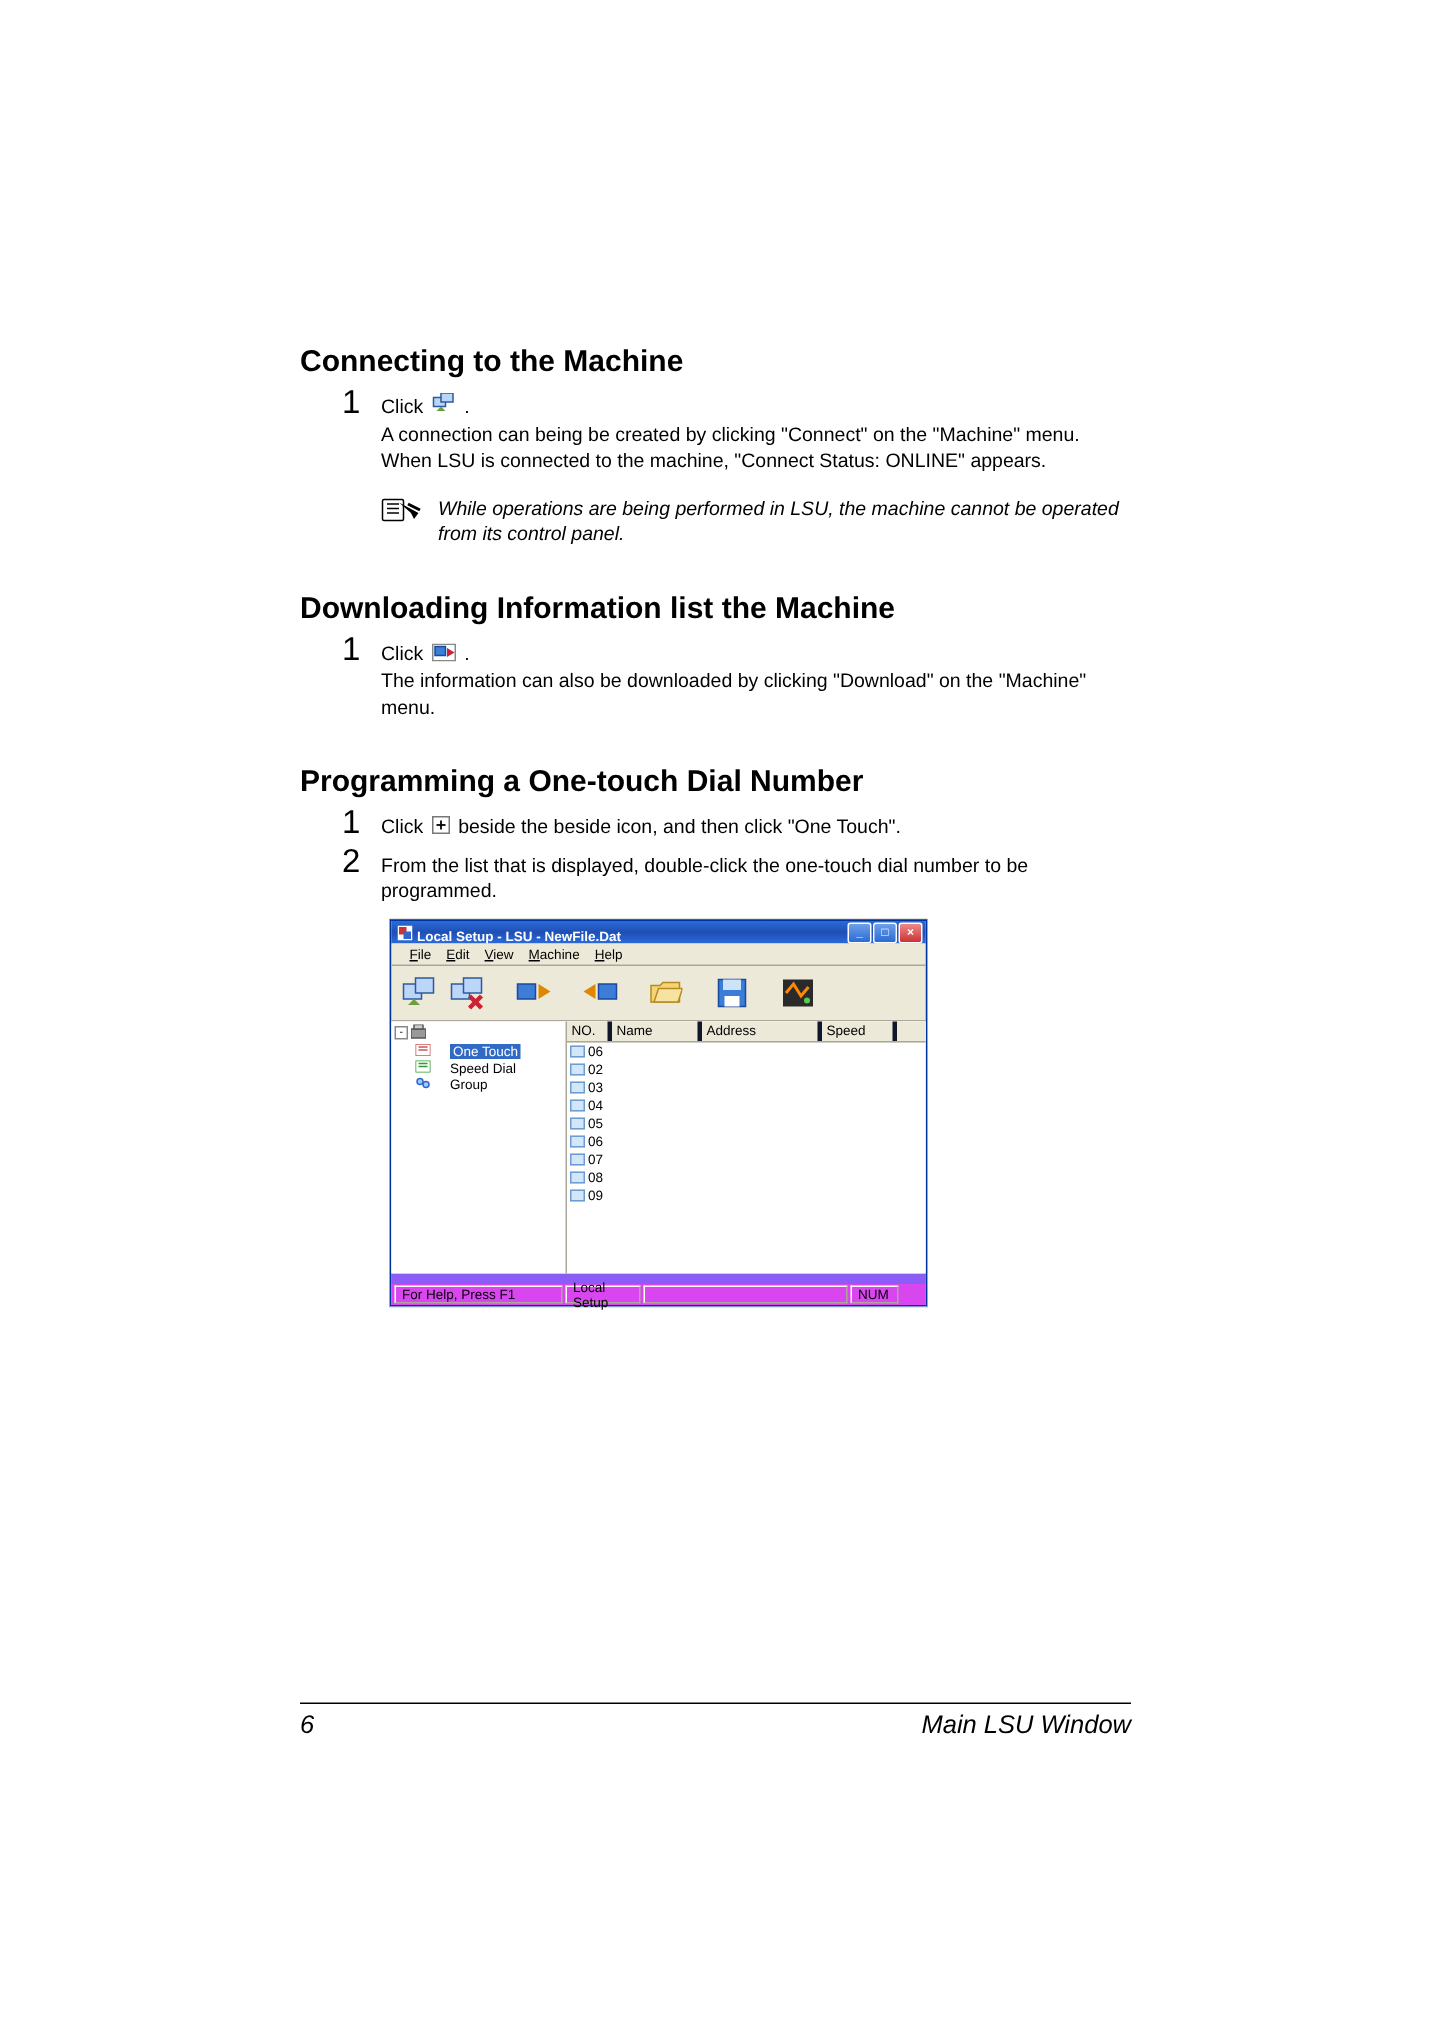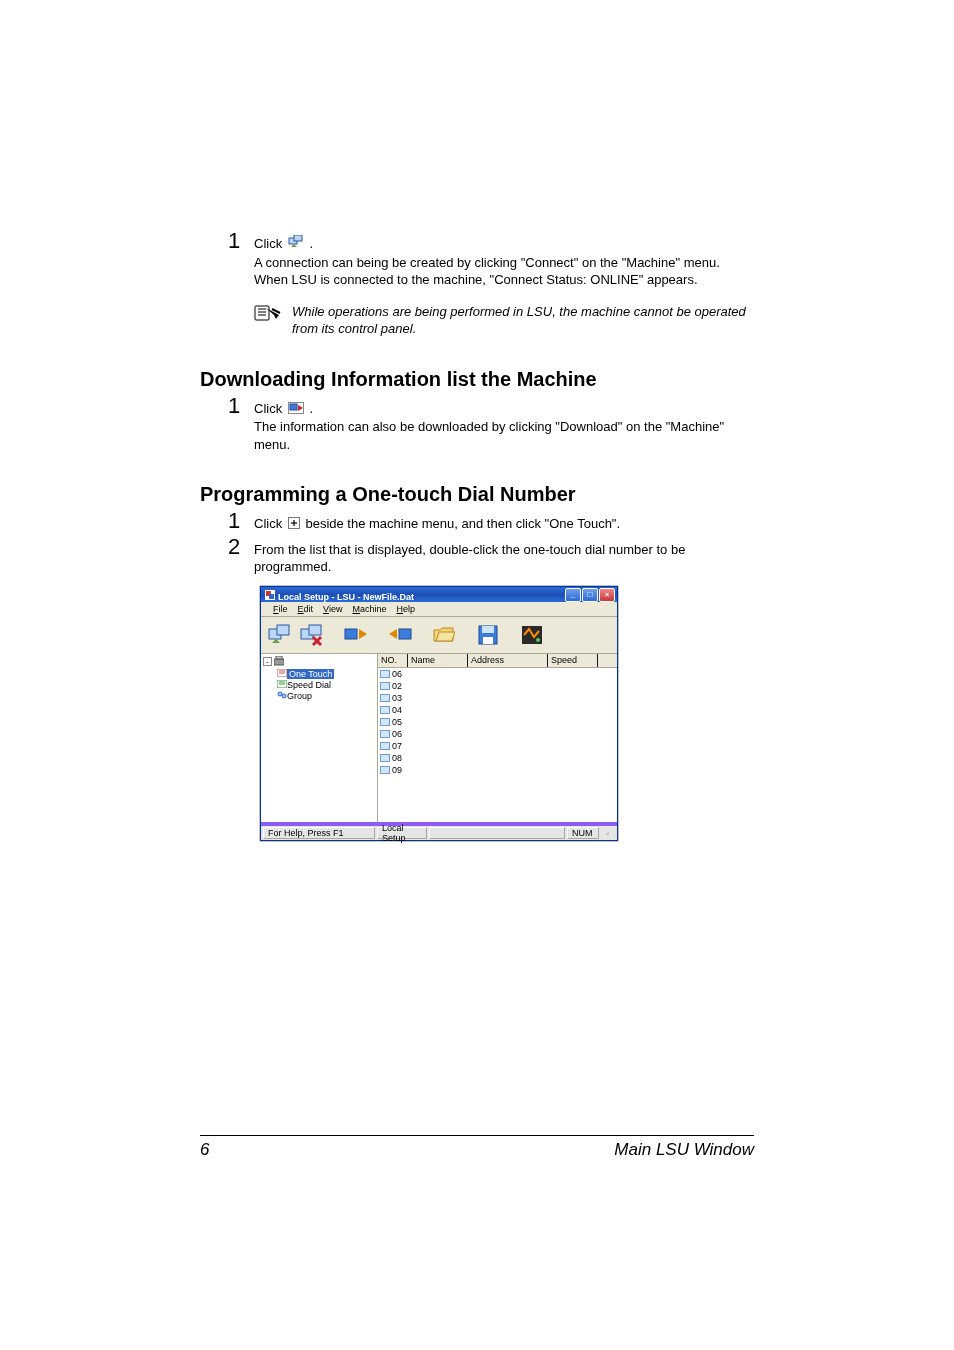--- a/index.html
+++ b/index.html
@@ -148,21 +148,21 @@
     background: #fff;
     padding: 2px;
     font-size: 9px;
     color: #000;
   }
   .tree-root {
     display: flex; align-items: center; gap: 2px;
     margin-bottom: 1px;
   }
   .tree-child {
-    display: flex; align-items: center; gap: 0;
+    display: flex; align-items: center; gap: 13px;
     margin-left: 14px;
     margin-bottom: 1px;
   }
   .selected {
     background: #316ac5;
     color: #fff;
     padding: 0 2px;
   }
   .list {
     flex: 1;
@@ -170,21 +170,21 @@
     font-size: 9px;
   }
   .list-header {
     display: flex;
     background: #ece9d8;
     border-bottom: 1px solid #aca899;
     height: 13px;
     align-items: center;
   }
   .list-header div {
-    border-right: 1px solid #0f172a;
+    border-right: 3px solid #0f172a;
     padding-left: 3px;
     height: 100%;
     display: flex; align-items: center;
     box-sizing: border-box;
   }
   .col-no { width: 30px; }
   .col-name { width: 60px; }
   .col-addr { width: 80px; }
   .col-speed { width: 50px; }
   .list-row {
@@ -199,22 +199,22 @@
   }
   .row-icon {
     display: inline-block;
     width: 10px; height: 8px;
     background: #d3e7fb;
     border: 1px solid #6e9cd0;
     margin-right: 2px;
     box-sizing: border-box;
   }
   .statusbar {
-    background: #e5e5e5;
-    border-top: 4px solid #8b5cf6;
+    background: #d946ef;
+    border-top: 7px solid #8b5cf6;
     height: 14px;
     display: flex;
     align-items: center;
     font-size: 9px;
     padding: 0 2px;
   }
   .status-cell {
     border: 1px solid #aca899;
     border-top: 1px solid #fff;
     border-left: 1px solid #fff;
@@ -243,20 +243,21 @@
     font-size: 17px;
   }
   .footer-row .pnum { flex: 0 0 auto; }
   .footer-row .ptitle { margin-left: auto; }
 </style>
 </head>
 <body>
 
 <div class="page">
 
+  <h2 class="section">Connecting to the Machine</h2>
   <div class="step-block">
     <div class="step-row">
       <div class="step-num">1</div>
       <div class="step-text">
         <span>Click</span>
         <span class="inline-icon">
           <svg width="16" height="14" viewBox="0 0 16 14">
             <rect x="1" y="3" width="8" height="6" fill="#bcd6f7" stroke="#2c5aa0"></rect>
             <rect x="6" y="0" width="8" height="6" fill="#bcd6f7" stroke="#2c5aa0"></rect>
             <path d="M3 12 L6 9 L9 12 Z" fill="#6b9e3f"></path>
@@ -311,21 +312,21 @@
       <div class="step-num">1</div>
       <div class="step-text">
         <span>Click</span>
         <span class="inline-icon">
           <svg width="12" height="12" viewBox="0 0 12 12">
             <rect x="0.5" y="0.5" width="11" height="11" fill="#fff" stroke="#777"></rect>
             <line x1="6" y1="3" x2="6" y2="9" stroke="#000" stroke-width="1.2"></line>
             <line x1="3" y1="6" x2="9" y2="6" stroke="#000" stroke-width="1.2"></line>
           </svg>
         </span>
-        <span> beside the machine menu, and then click "One Touch".</span>
+        <span> beside the beside icon, and then click "One Touch".</span>
       </div>
     </div>
     <div class="step-row" style="margin-top:2px;">
       <div class="step-num">2</div>
       <div class="step-text">From the list that is displayed, double-click the one-touch dial number to be programmed.</div>
     </div>
   </div>
 
   <div class="app-window">
     <div class="titlebar">

